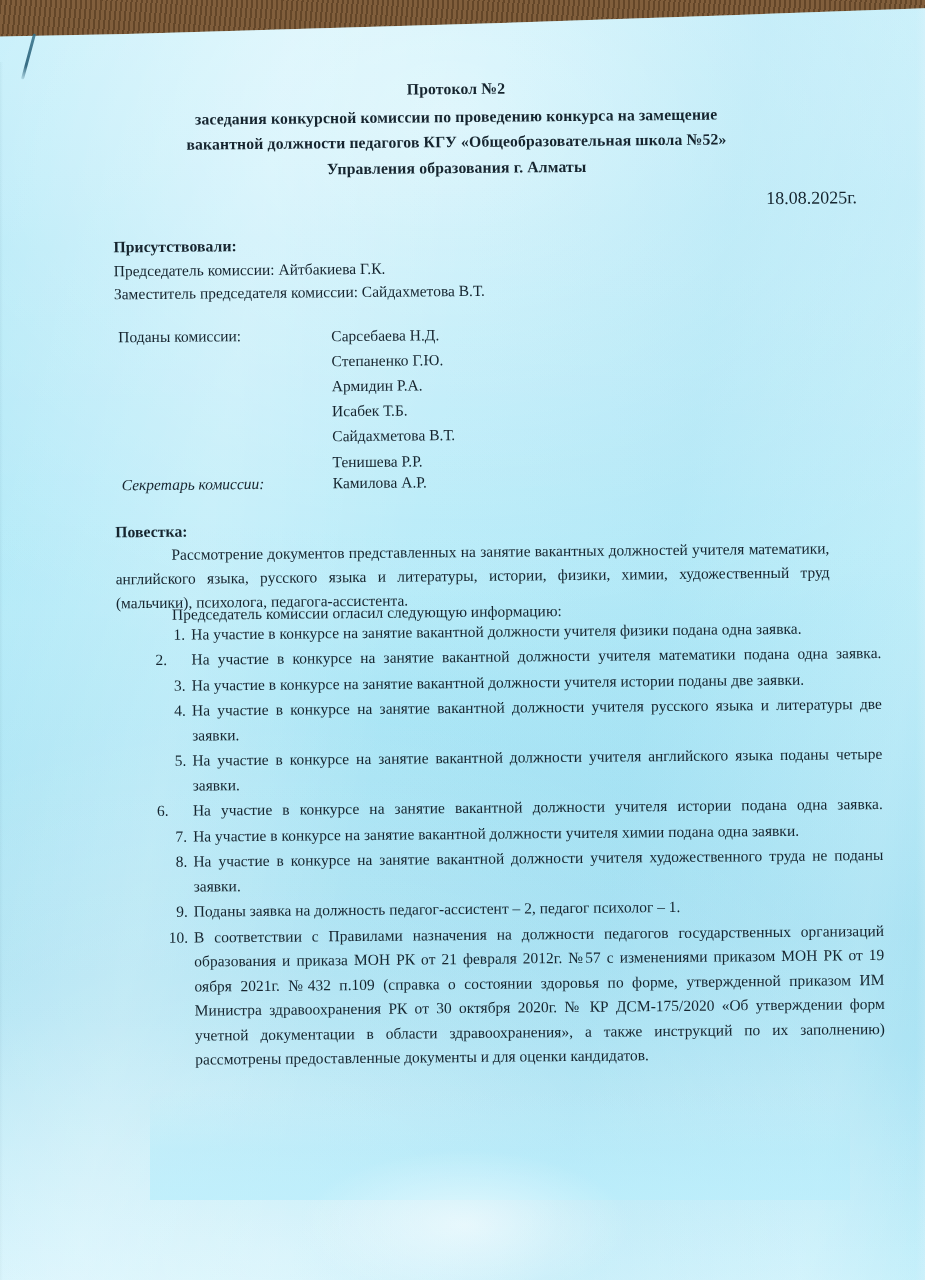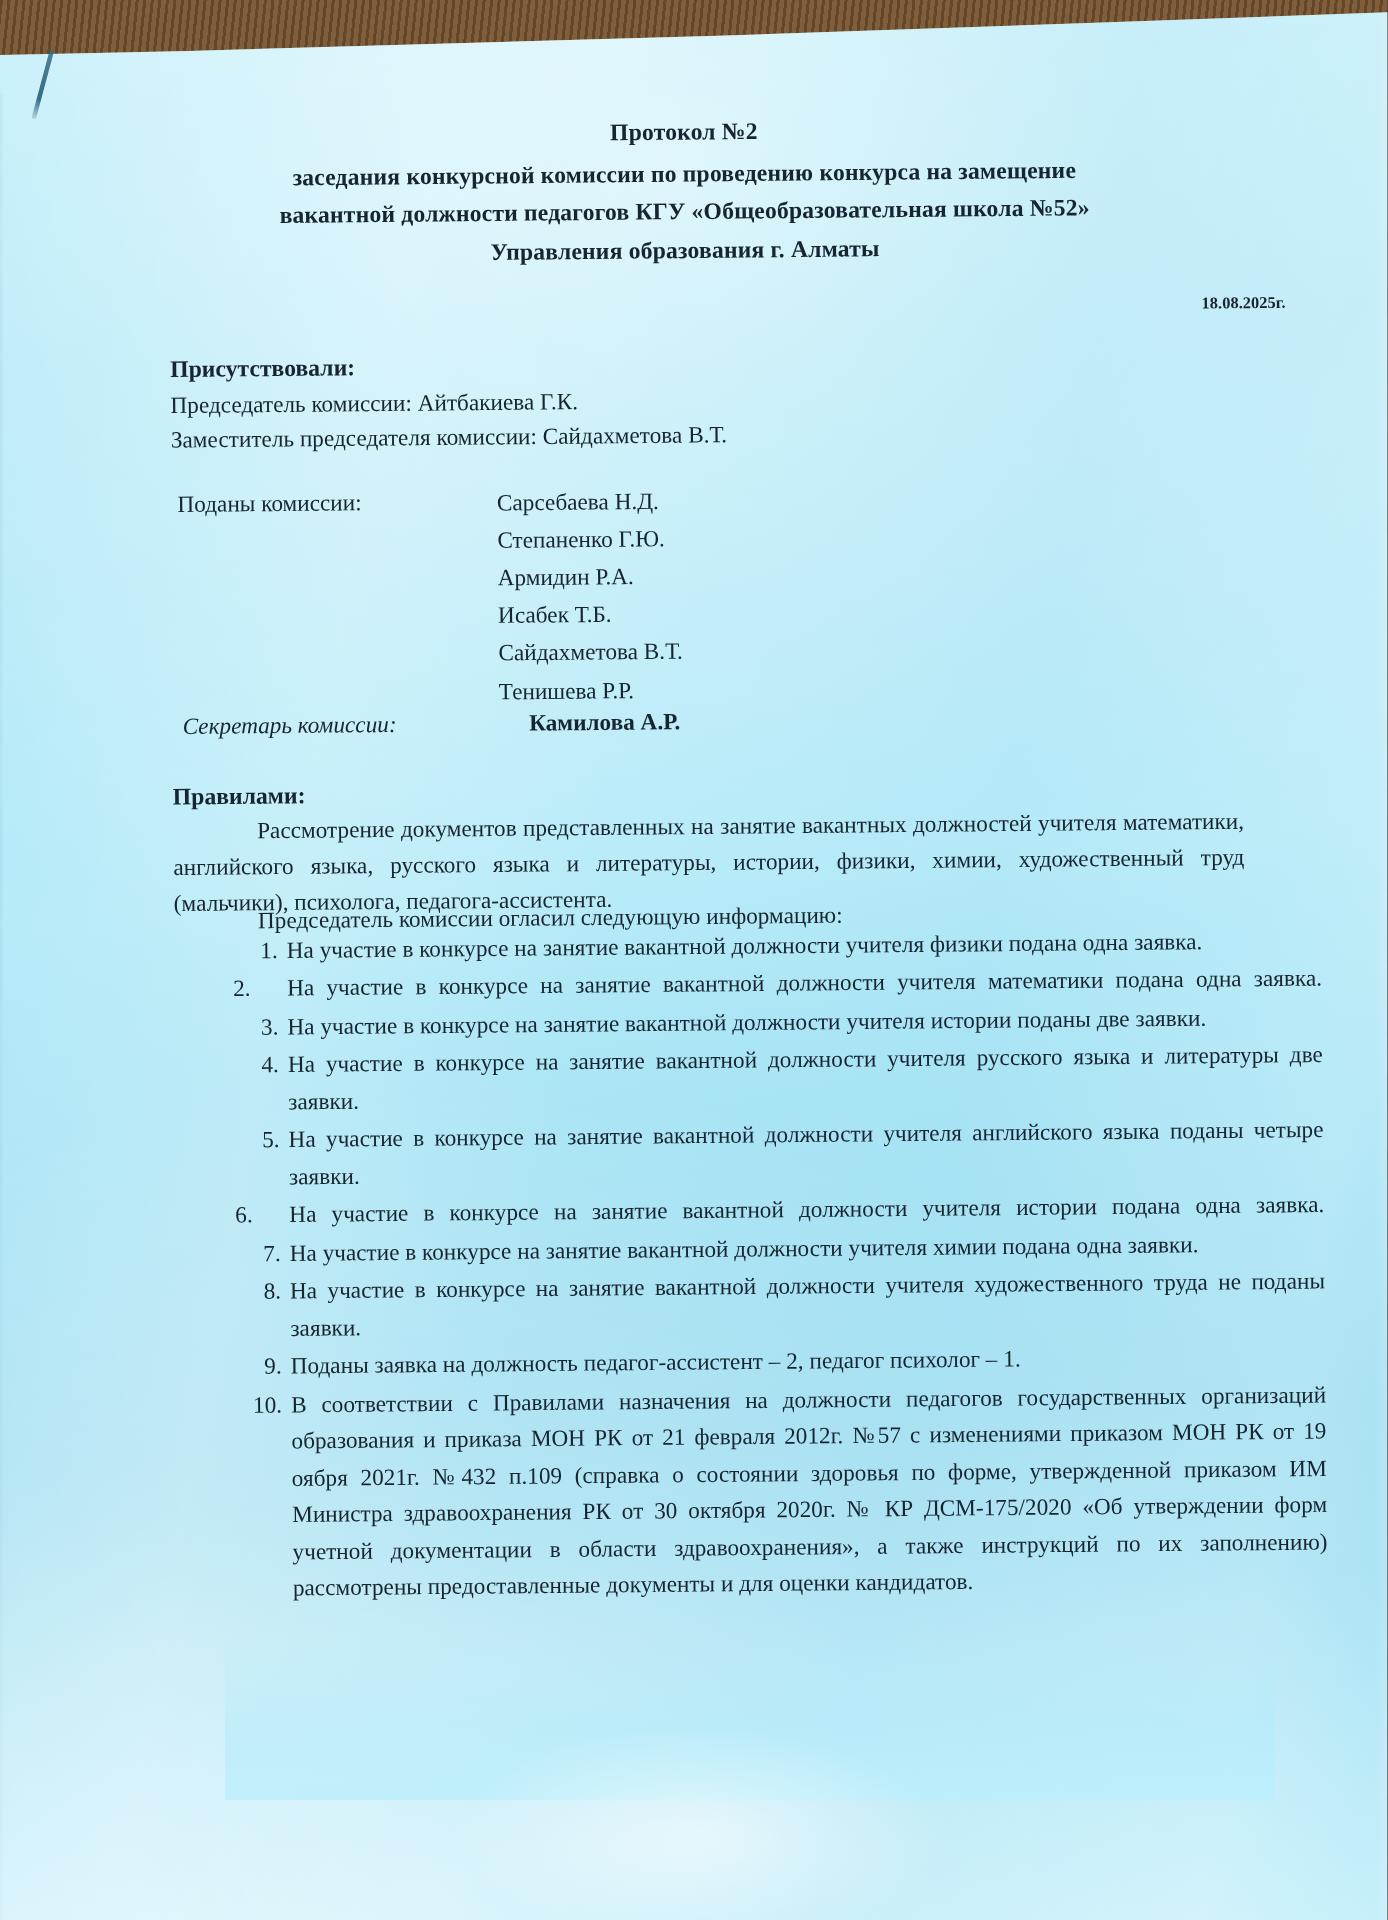--- a/index.html
+++ b/index.html
@@ -100,23 +100,23 @@
     text-align: center;
     font-weight: bold;
     font-size: 15.8px;
     line-height: 1.62;
     letter-spacing: 0.1px;
   }
   .title-line-1 { margin-bottom: 2px; }
 
   .date {
     position: absolute;
-    right: 65px; top: 198px;
-    font-weight: bold;
-    font-size: 11px;
+    right: 65px; top: 188px;
+    font-weight: normal;
+    font-size: 18px;
   }
 
   .present-head {
     position: absolute;
     left: 116px; top: 232px;
     font-weight: bold;
     font-size: 15.8px;
   }
   .present-chair {
     position: absolute;
@@ -137,21 +137,21 @@
     line-height: 1.62;
   }
   .members-list div { white-space: nowrap; }
 
   .secretary-label {
     position: absolute;
     left: 122px; top: 470px; font-style: italic;
   }
   .secretary-name {
     position: absolute;
-    left: 353px; top: 470px; font-weight: bold;
+    left: 333px; top: 470px;
   }
 
   .agenda-head {
     position: absolute;
     left: 115px; top: 517px;
     font-weight: bold;
     font-size: 15.8px;
   }
   .agenda-body {
     position: absolute;
@@ -249,21 +249,21 @@
       <div>Степаненко Г.Ю.</div>
       <div>Армидин Р.А.</div>
       <div>Исабек Т.Б.</div>
       <div>Сайдахметова В.Т.</div>
       <div>Тенишева Р.Р.</div>
     </div>
 
     <div class="secretary-label">Секретарь комиссии:</div>
     <div class="secretary-name">Камилова А.Р.</div>
 
-    <div class="agenda-head">Правилами:</div>
+    <div class="agenda-head">Повестка:</div>
     <div class="agenda-body">Рассмотрение документов представленных на занятие вакантных должностей учителя математики, английского языка, русского языка и литературы, истории, физики, химии, художественный труд (мальчики), психолога, педагога-ассистента.</div>
     <div class="chair-announce">Председатель комиссии огласил следующую информацию:</div>
 
     <ol class="items">
       <li>На участие в конкурсе на занятие вакантной должности учителя физики подана одна заявка.</li>
       <li class="justify-all">На участие в конкурсе на занятие вакантной должности учителя математики подана одна заявка.</li>
       <li>На участие в конкурсе на занятие вакантной должности учителя истории поданы две заявки.</li>
       <li>На участие в конкурсе на занятие вакантной должности учителя русского языка и литературы две заявки.</li>
       <li>На участие в конкурсе на занятие вакантной должности учителя английского языка поданы четыре заявки.</li>
       <li class="justify-all">На участие в конкурсе на занятие вакантной должности учителя истории подана одна заявка.</li>

